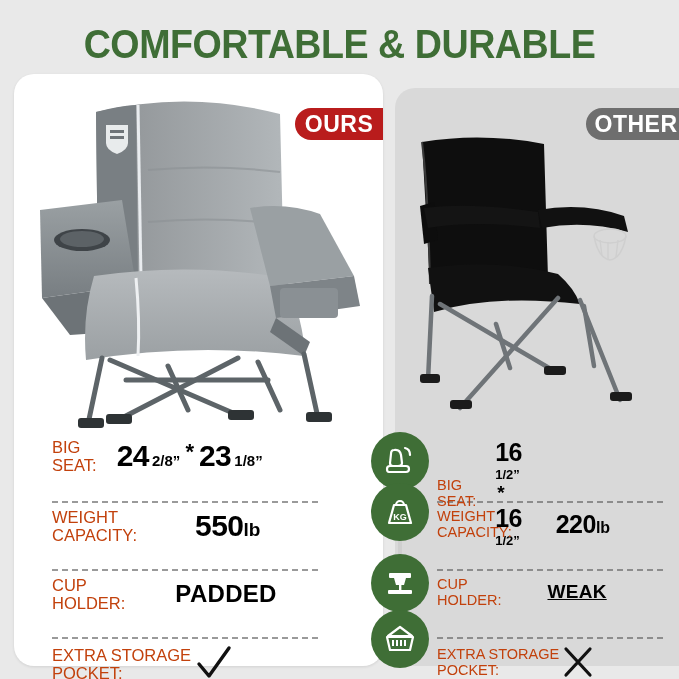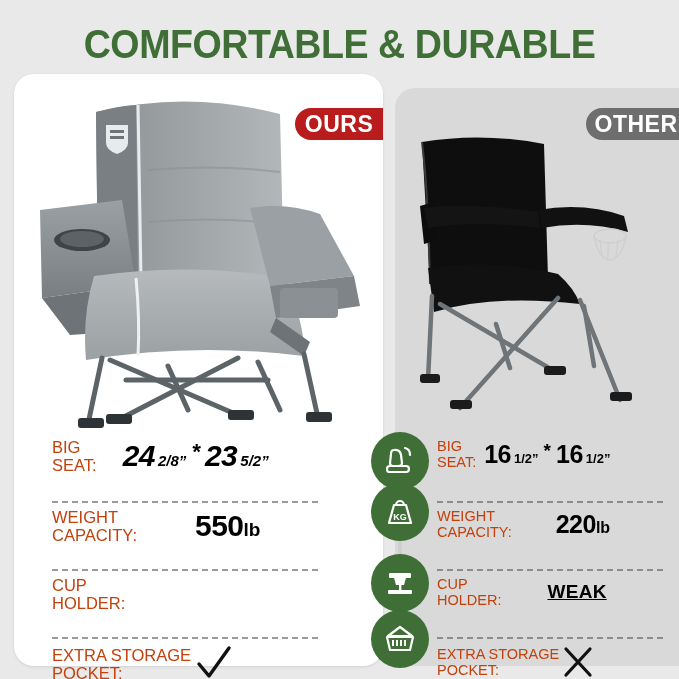--- a/index.html
+++ b/index.html
@@ -283,26 +283,26 @@
       </svg>
     </div>
   </div>
 
   <div class="specs specs-left">
 
     <div class="row r-seat">
       <div class="row-inner">
         <div class="lab">BIG
 SEAT:</div>
-        <div class="val" style="margin-left:26px;font-style:italic;">
+        <div class="val" style="margin-left:20px;">
           <span class="big">24</span>
           <span class="frac">2/8”</span>
           <span class="star">*</span>
           <span class="big">23</span>
-          <span class="frac">5/2”</span>
+          <span class="frac">1/8”</span>
         </div>
       </div>
     </div>
     <div class="sep">
         <div class="dash"></div>
       </div>
 
     <div class="row r-weight">
       <div class="row-inner">
         <div class="lab">WEIGHT
@@ -314,20 +314,23 @@
       </div>
     </div>
     <div class="sep">
         <div class="dash"></div>
       </div>
 
     <div class="row r-cup">
       <div class="row-inner">
         <div class="lab">CUP
 HOLDER:</div>
+        <div class="val" style="margin-left:50px;">
+          <span class="word">PADDED</span>
+        </div>
       </div>
     </div>
     <div class="sep">
         <div class="dash"></div>
       </div>
 
     <div class="row r-pocket">
       <div class="row-inner">
         <div class="lab">EXTRA STORAGE
 POCKET:</div>
@@ -339,21 +342,21 @@
       </div>
     </div>
   </div>
 
   <div class="specs specs-right">
 
     <div class="row r-seat">
       <div class="row-inner">
         <div class="lab">BIG
 SEAT:</div>
-        <div class="val" style="margin-left:8px;">
+        <div class="val" style="margin-left:16px;flex-direction:column;">
           <span class="big">16</span>
           <span class="frac">1/2”</span>
           <span class="star">*</span>
           <span class="big">16</span>
           <span class="frac">1/2”</span>
         </div>
       </div>
     </div>
     <div class="sep">
         <div class="dash"></div>

